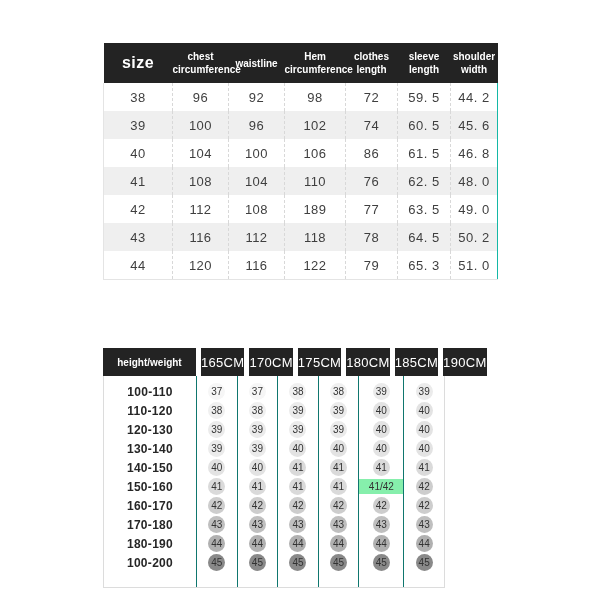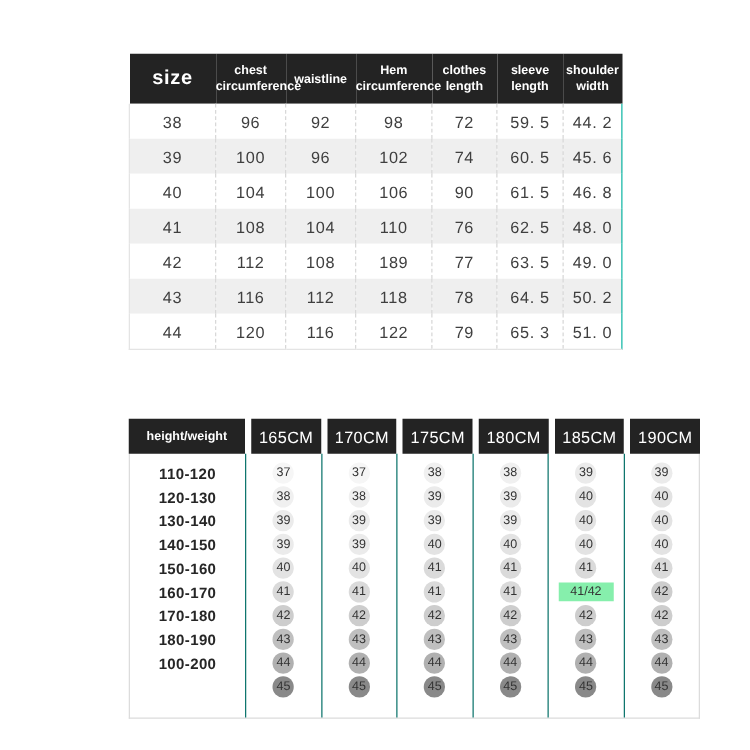--- a/index.html
+++ b/index.html
@@ -14,21 +14,21 @@
   .spec-table td{height:28px;text-align:center;font-size:13px;color:#3f3f3f;padding:0;
                  letter-spacing:0.5px;border-left:1px dashed #d8d8d8;background:#ffffff;}
   .spec-table td.c0{border-left:1px solid #e4e4e4;}
   .spec-table td.c6{border-right:1px solid #14b8a6;}
   .spec-table tbody tr:nth-child(even) td{background:#efefef;}
   .spec-table tbody tr:last-child td{border-bottom:1px solid #e4e4e4;}
   .c0{width:69px;} .c1{width:56px;} .c2{width:56px;margin-left:32px;} .c3{width:61px;}
   .c4{width:52px;} .c5{width:53px;} .c6{width:47px;}
 
   
-  .hw{position:absolute;left:103px;top:335px;width:457px;}
+  .hw{position:absolute;left:103px;top:348px;width:342px;}
   .hw-header{display:flex;height:28px;}
   .hw-corner{width:93px;flex:0 0 93px;background:#232323;color:#ffffff;font-size:10px;font-weight:bold;
              display:flex;align-items:center;justify-content:center;}
   .hw-h{flex:1 1 0;margin-left:5px;background:#232323;color:#ffffff;font-size:13px;font-weight:normal;
         display:flex;align-items:center;justify-content:center;letter-spacing:0.3px;}
   .hw-body{display:flex;border:1px solid #dcdcdc;border-top:none;box-sizing:border-box;}
   .hw-col{padding-top:6px;padding-bottom:15px;}
   .hw-col-label{width:92px;flex:0 0 92px;}
   .hw-col-sizes{flex:1 1 0;border-left:1px solid #0f766e;}
   .hw-cell{height:19px;display:flex;align-items:center;justify-content:center;}
@@ -71,21 +71,21 @@
           <td class="c3">102</td>
           <td class="c4">74</td>
           <td class="c5">60. 5</td>
           <td class="c6">45. 6</td>
         </tr>
         <tr>
           <td class="c0">40</td>
           <td class="c1">104</td>
           <td class="c2">100</td>
           <td class="c3">106</td>
-          <td class="c4">90</td>
+          <td class="c4">86</td>
           <td class="c5">61. 5</td>
           <td class="c6">46. 8</td>
         </tr>
         <tr>
           <td class="c0">41</td>
           <td class="c1">108</td>
           <td class="c2">104</td>
           <td class="c3">110</td>
           <td class="c4">76</td>
           <td class="c5">62. 5</td>
@@ -127,20 +127,23 @@
     <div class="hw-h">165CM</div>
         <div class="hw-h">170CM</div>
         <div class="hw-h">175CM</div>
         <div class="hw-h">180CM</div>
         <div class="hw-h">185CM</div>
         <div class="hw-h">190CM</div>
       </div>
     <div class="hw-body" id="hw-body">
         <div class="hw-col hw-col-label">
           <div class="hw-cell">
+            <span class="weight-label">100-110</span>
+          </div>
+          <div class="hw-cell">
             <span class="weight-label">110-120</span>
           </div>
           <div class="hw-cell">
             <span class="weight-label">120-130</span>
           </div>
           <div class="hw-cell">
             <span class="weight-label">130-140</span>
           </div>
           <div class="hw-cell">
             <span class="weight-label">140-150</span>

